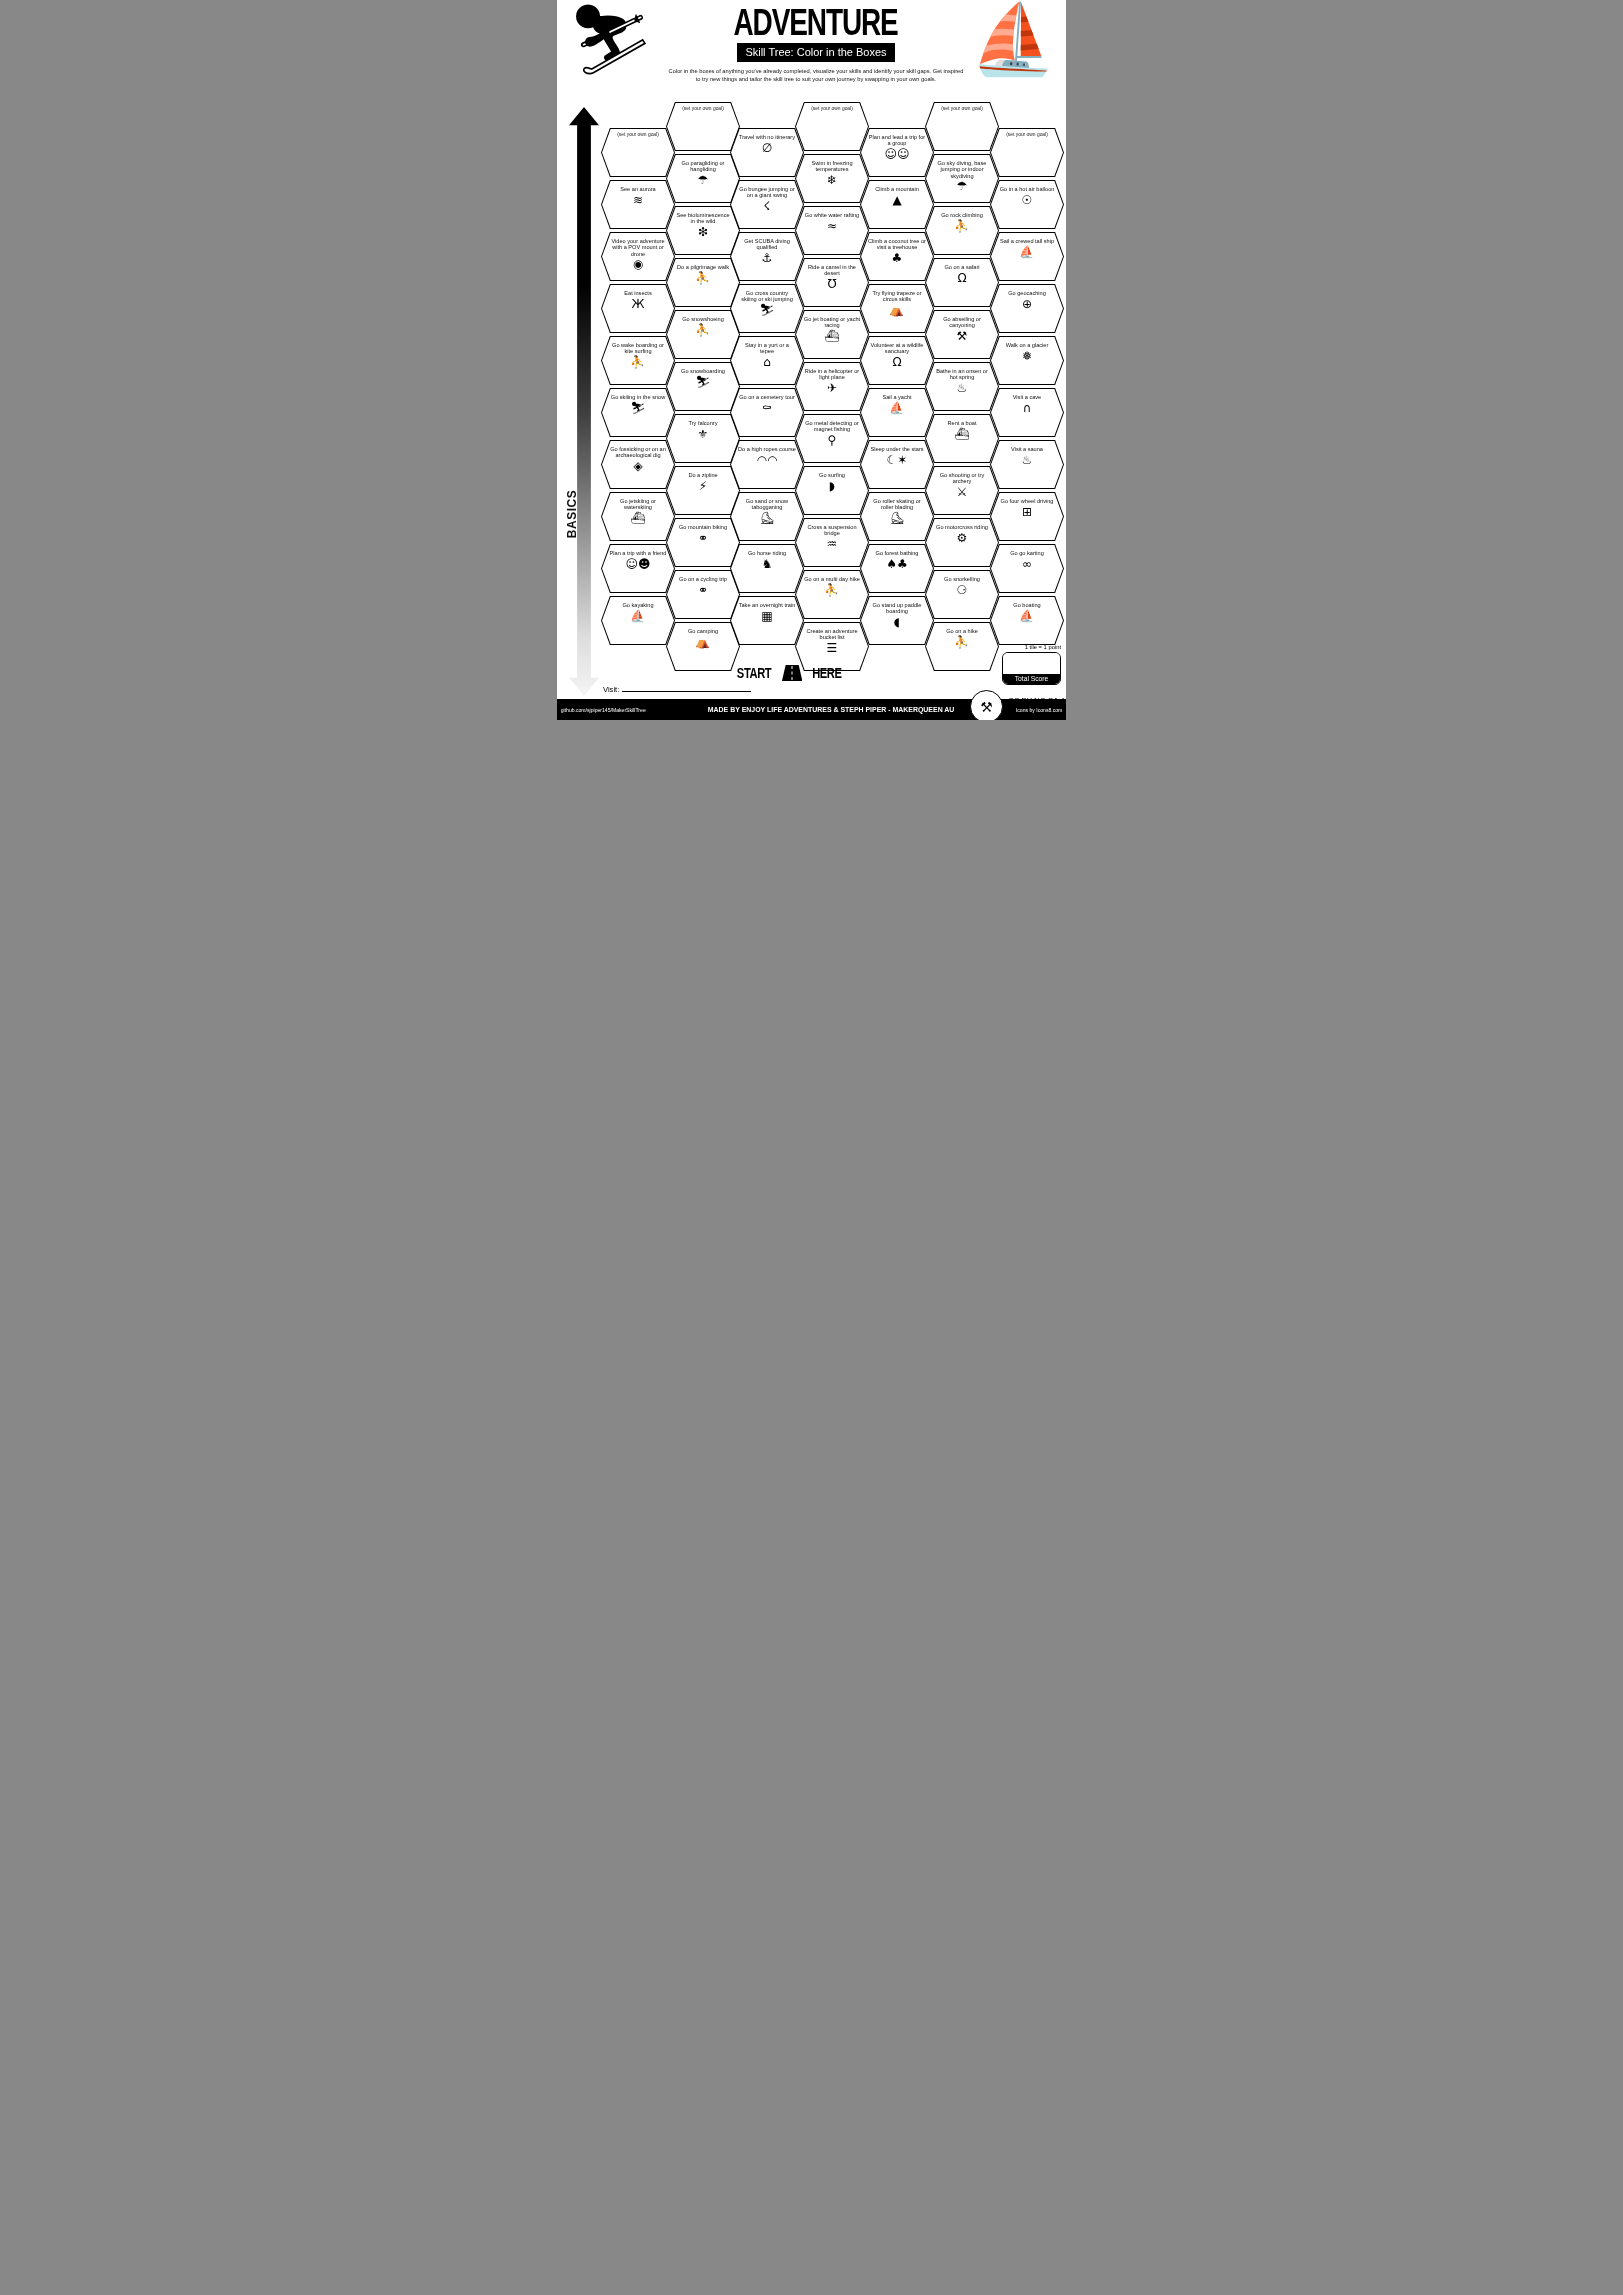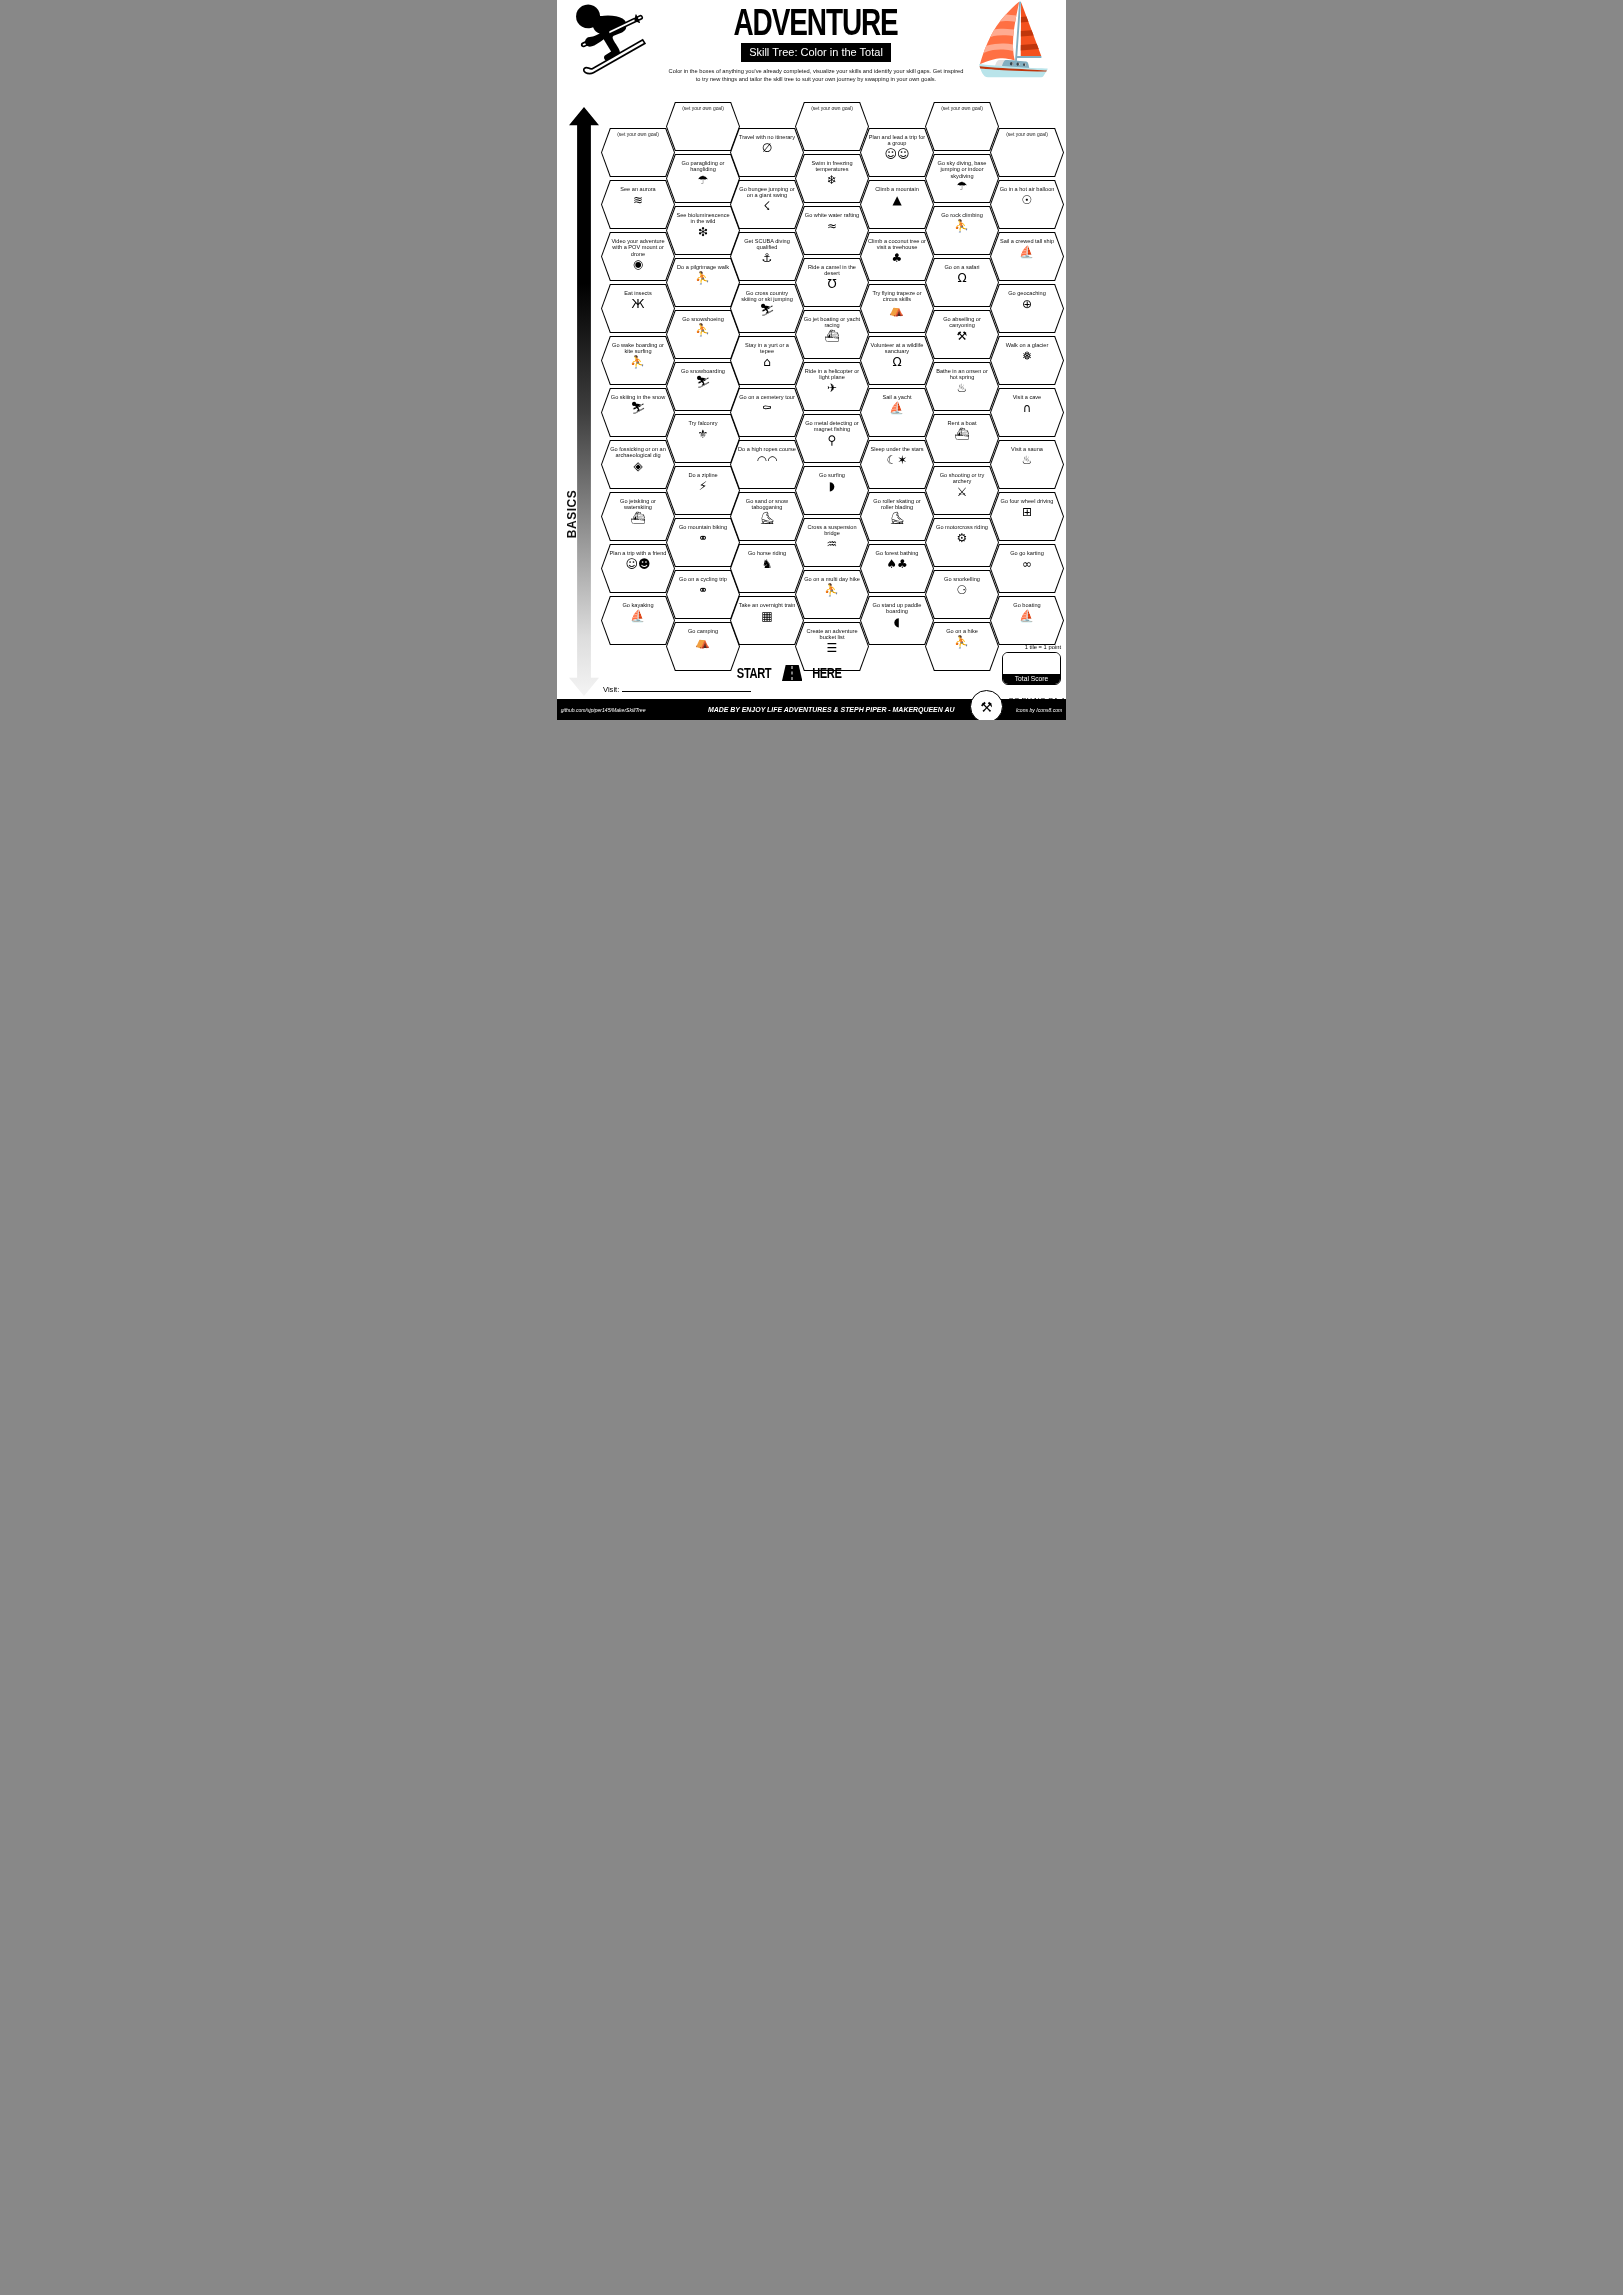--- a/index.html
+++ b/index.html
@@ -54,36 +54,36 @@
              border-radius:6px;overflow:hidden;display:flex;flex-direction:column;background:#fff;box-sizing:border-box;}
   #score-space{flex:1;background:#fff;}
   #score-bar{background:#000;color:#fff;text-align:center;font-size:6.7px;padding:1.4px 0 1.9px;}
 
   
   #license-logo{position:absolute;left:413px;top:690px;width:33px;height:33px;border-radius:50%;
       border:1.2px solid #000;background:#fff;z-index:3;display:flex;align-items:center;justify-content:center;
       font-family:"DejaVu Sans",sans-serif;font-size:14px;box-sizing:border-box;}
   #license-text{position:absolute;left:451px;top:696px;font-size:7.9px;z-index:3;white-space:nowrap;}
   #footer{position:absolute;left:0;right:0;bottom:0;height:21px;background:#000;color:#fff;
-          display:flex;align-items:center;z-index:2;font-style:italic;}
+          display:flex;align-items:center;z-index:2;}
   #footer-left{font-size:5.1px;margin-left:3.7px;white-space:nowrap;}
   #footer-center{flex:1;text-align:center;font-size:7.9px;font-weight:700;transform:scaleX(0.88);white-space:nowrap;}
   #footer-right{font-size:5.1px;margin-right:3.7px;white-space:nowrap;}
 </style>
 </head>
 <body>
 
 <div id="page">
 
   <div id="skier" class="corner-glyph">⛷</div>
   <div id="sailboat" class="corner-glyph">⛵</div>
 
   <div id="title-wrap">
     <div id="page-title">ADVENTURE</div><br>
-    <div id="subtitle">Skill Tree: Color in the Total</div>
+    <div id="subtitle">Skill Tree: Color in the Boxes</div>
     <div id="description">
       <span>Color in the boxes of anything you've already completed, visualize your skills and identify your skill gaps.  Get inspired</span><br>
       <span>to try new things and tailor the skill tree to suit your own journey by swapping in your own goals.</span>
     </div>
   </div>
 
   <div id="axis-arrow"></div>
   <div id="axis-advanced" class="axis-label">ADVANCED</div>
   <div id="axis-basics" class="axis-label">BASICS</div>
 

